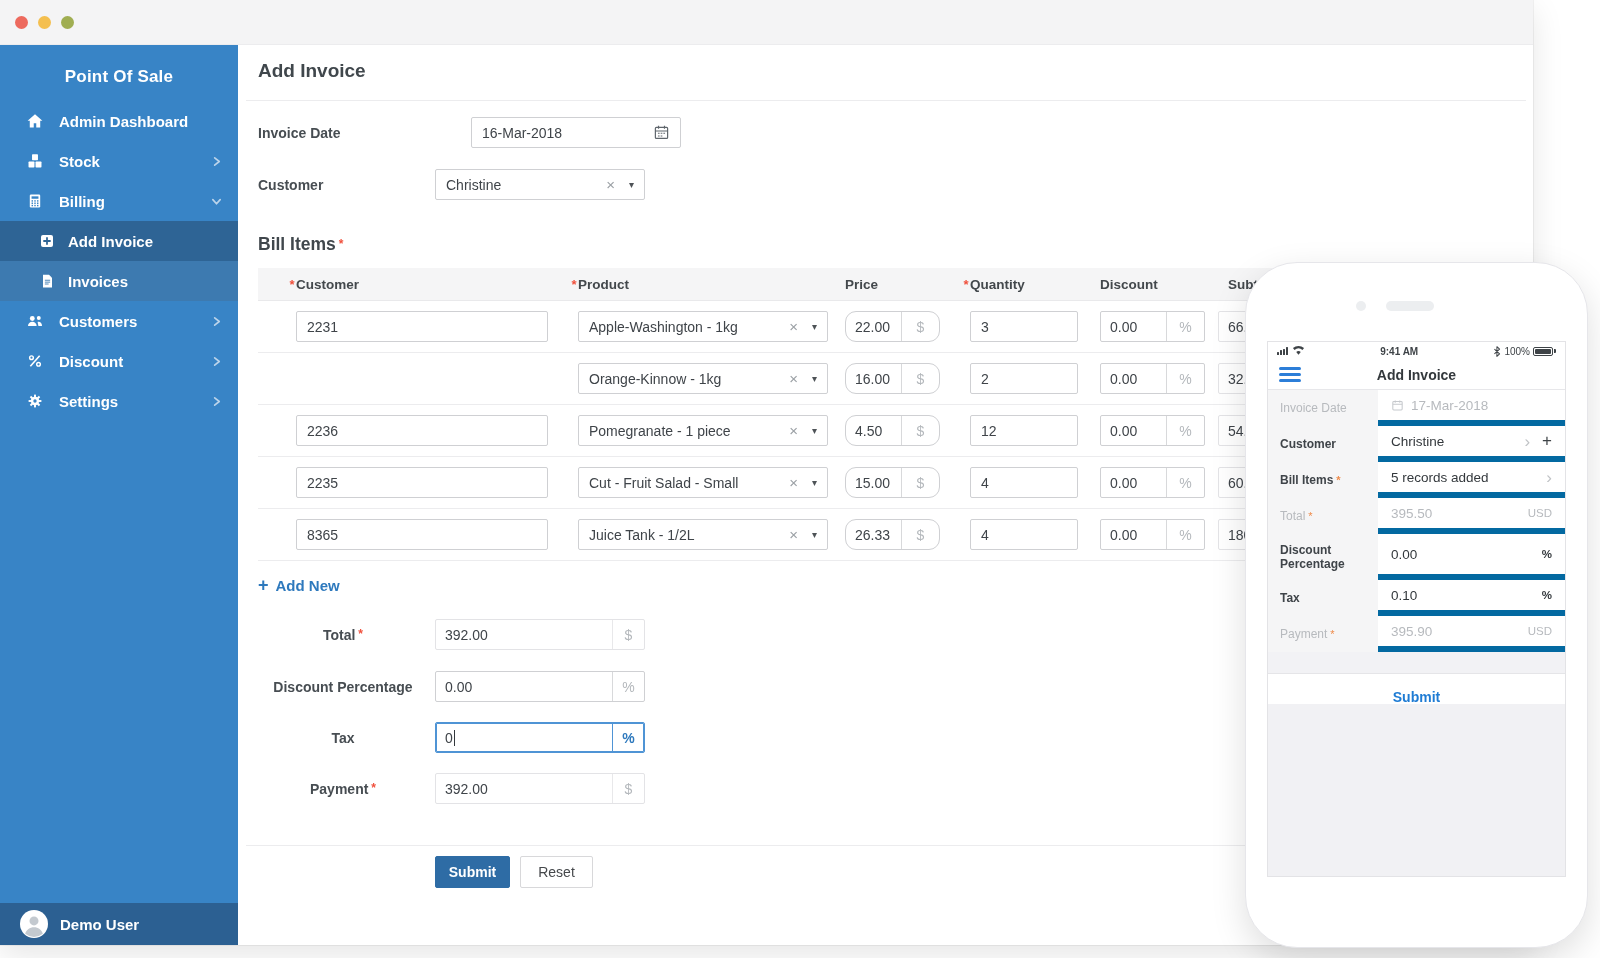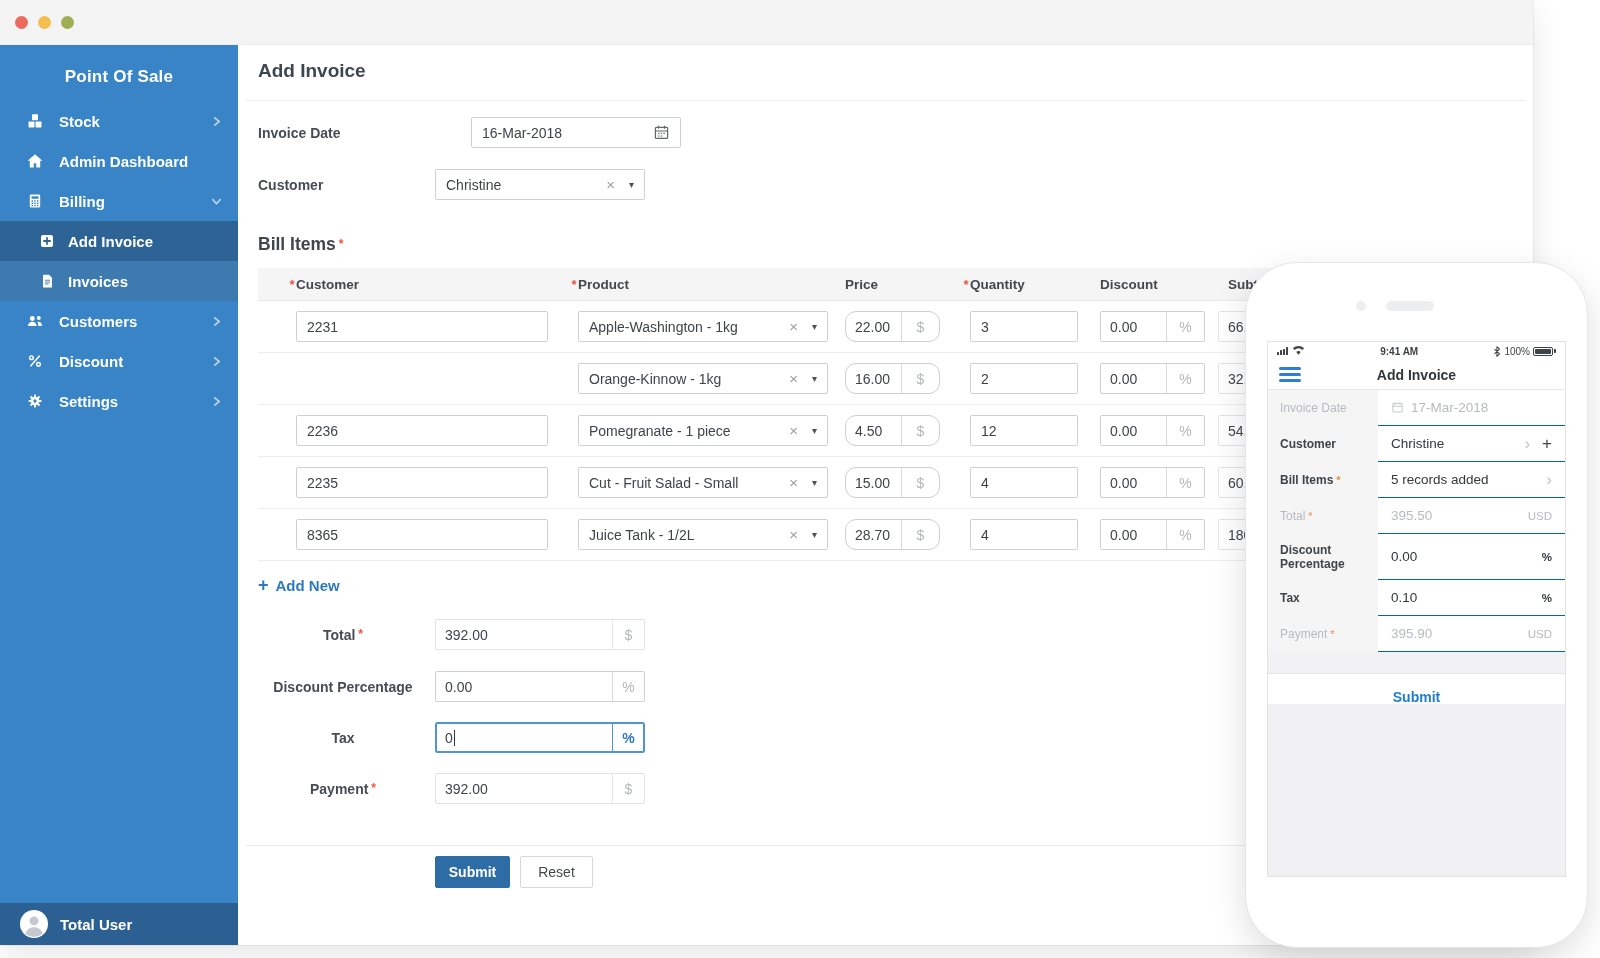--- a/index.html
+++ b/index.html
@@ -83,21 +83,21 @@
   .sig { display:flex; align-items:flex-end; gap:1px; margin-right:4px; }
   .sig i { display:block; width:2px; background:#3e4347; border-radius:.5px; }
   .batt { display:inline-block; width:20px; height:9px; border:1px solid #3e4347; border-radius:2px; padding:1px; margin-left:3px; }
   .batt i { display:block; height:100%; width:100%; background:#3e4347; border-radius:1px; }
   .bnub { display:inline-block; width:2px; height:4px; background:#3e4347; border-radius:0 1px 1px 0; margin-left:1px; }
   .pnav { position:relative; height:30px; border-bottom:1px solid #e7e7ea; display:flex; align-items:center; justify-content:center; font-size:14px; font-weight:700; color:#33383c; }
   .burger { position:absolute; left:11px; top:7px; width:22px; cursor:pointer; }
   .burger i { display:block; height:3px; background:#2c7ed8; border-radius:2px; margin-bottom:3px; }
   .prow { display:flex; }
   .prow .plab { flex:none; width:110px; background:#f5f5f6; padding:0 8px 0 12px; display:flex; align-items:center; font-size:12px; color:#3f4449; font-weight:600; }
-  .prow .pval { flex:1; display:flex; align-items:center; padding:0 13px; border-bottom:1px solid #0369a1; font-size:13.5px; color:#33383c; background:#fff; }
+  .prow .pval { flex:1; display:flex; align-items:center; padding:0 13px; border-bottom:6px solid #0369a1; font-size:13.5px; color:#33383c; background:#fff; }
   .prow .pval .v { flex:1; }
   .prow.h36 { height:36px; } .prow.h46 { height:46px; }
   .prow .unit { flex:none; font-size:11.5px; color:#33383c; font-weight:600; }
   .prow.dis .plab { color:#b7babe; font-weight:400; }
   .prow.dis .pval, .prow.dis .unit { color:#b7babe; font-weight:400; }
   .oreq { color:#ef8b4a; font-size:11px; margin-left:3px; vertical-align:1px; }
   .pchev { color:#c0c3c6; font-size:17px; line-height:1; font-weight:400; }
   .pplus { color:#3e4347; font-size:17px; margin-left:12px; font-weight:400; }
   .pstrip { height:22px; background:#f2f2f5; border-bottom:1px solid #e5e5e8; }
   .psubmit { height:46px; display:flex; align-items:center; justify-content:center; color:#1f7cd4; font-size:14px; font-weight:600; border-bottom:1px solid #ededf0; cursor:pointer; }
@@ -115,40 +115,40 @@
       <span class="tl yellow"></span>
       <span class="tl green"></span>
     </div>
 
     <aside class="sidebar">
       <div class="sidebar-title">Point Of Sale</div>
 
       <div class="nav-item">
         <span class="nicon">
           <svg viewBox="0 0 20 20" width="18" height="18" fill="#fff">
+              <path d="M10 2.6 1.8 9.6h2.4v7.6h4.4v-4.6h2.8v4.6h4.4V9.6h2.4z"></path>
+            </svg>
+        </span>
+        <span class="nlabel">Admin Dashboard</span>
+      </div>
+
+      <div class="nav-item">
+        <span class="nicon">
+          <svg viewBox="0 0 20 20" width="18" height="18" fill="#fff">
               <rect x="6.7" y="2.5" width="6.6" height="6.6" rx="0.8"></rect>
               <rect x="2.8" y="10.5" width="6.6" height="6.6" rx="0.8"></rect>
               <rect x="10.6" y="10.5" width="6.6" height="6.6" rx="0.8"></rect>
             </svg>
         </span>
         <span class="nlabel">Stock</span>
         <span class="chev">
           <svg width="11" height="11" viewBox="0 0 12 12" fill="none" stroke="#d3e2f1" stroke-width="1.8" stroke-linecap="round" stroke-linejoin="round">
               <path d="M4 2l5 4-5 4"></path>
             </svg>
         </span>
-      </div>
-
-      <div class="nav-item">
-        <span class="nicon">
-          <svg viewBox="0 0 20 20" width="18" height="18" fill="#fff">
-              <path d="M10 2.6 1.8 9.6h2.4v7.6h4.4v-4.6h2.8v4.6h4.4V9.6h2.4z"></path>
-            </svg>
-        </span>
-        <span class="nlabel">Admin Dashboard</span>
       </div>
 
       <div class="nav-item">
         <span class="nicon">
           <svg viewBox="0 0 20 20" width="16" height="16">
               <rect x="3.5" y="2" width="13" height="16" rx="1.5" fill="#fff"></rect>
               <rect x="5.7" y="4.2" width="8.6" height="3" fill="#3884c6"></rect>
               <g fill="#3884c6">
                 <rect x="5.7" y="9" width="1.8" height="1.8"></rect>
                 <rect x="9.1" y="9" width="1.8" height="1.8"></rect>
@@ -245,21 +245,21 @@
       </div>
 
       <div class="sidebar-user">
         <span class="avatar">
           <svg viewBox="0 0 20 20" width="28" height="28">
               <circle cx="10" cy="10" r="10" fill="#fff"></circle>
               <circle cx="10" cy="7.8" r="3.2" fill="#c3c9cf"></circle>
               <path d="M3.7 17c.9-3 3.3-4.7 6.3-4.7s5.4 1.7 6.3 4.7a10 10 0 0 1-12.6 0z" fill="#c3c9cf"></path>
             </svg>
         </span>
-        <span>Total User</span>
+        <span>Demo User</span>
       </div>
     </aside>
 
     <main class="main">
       <div class="page-title">Add Invoice</div>
       <div class="title-rule"></div>
 
       <div class="flabel" style="left:20px; top:80px;">Invoice Date</div>
       <div class="ibox" style="position:absolute; left:197px; top:72px; width:210px;margin-left:36px;">
         <span>16-Mar-2018</span>
@@ -396,21 +396,21 @@
         </div>
 
         <div class="trow">
           <div class="tcell ibox c1 w-barcode">8365</div>
           <div class="tcell selbox c2 w-product">
             <span class="selval">Juice Tank - 1/2L</span>
             <span class="clear">×</span>
             <span class="caret">▾</span>
           </div>
           <div class="tcell igroup c3 w-price">
-            <div class="val">28.70</div>
+            <div class="val">26.33</div>
             <div class="addon addon-s">$</div>
           </div>
           <div class="tcell ibox c4 w-qty">4</div>
           <div class="tcell igroup c5 w-disc">
             <div class="val">0.00</div>
             <div class="addon addon-s">%</div>
           </div>
           <div class="tcell igroup disabled c6 w-sub">
             <div class="val">180.00</div>
             <div class="addon addon-s">$</div>

